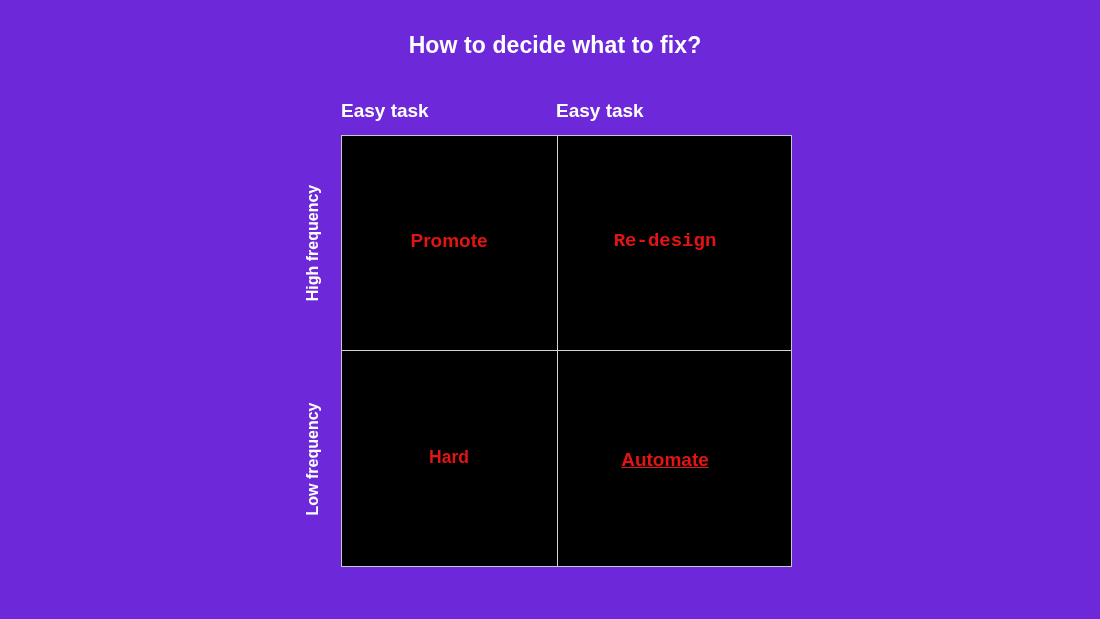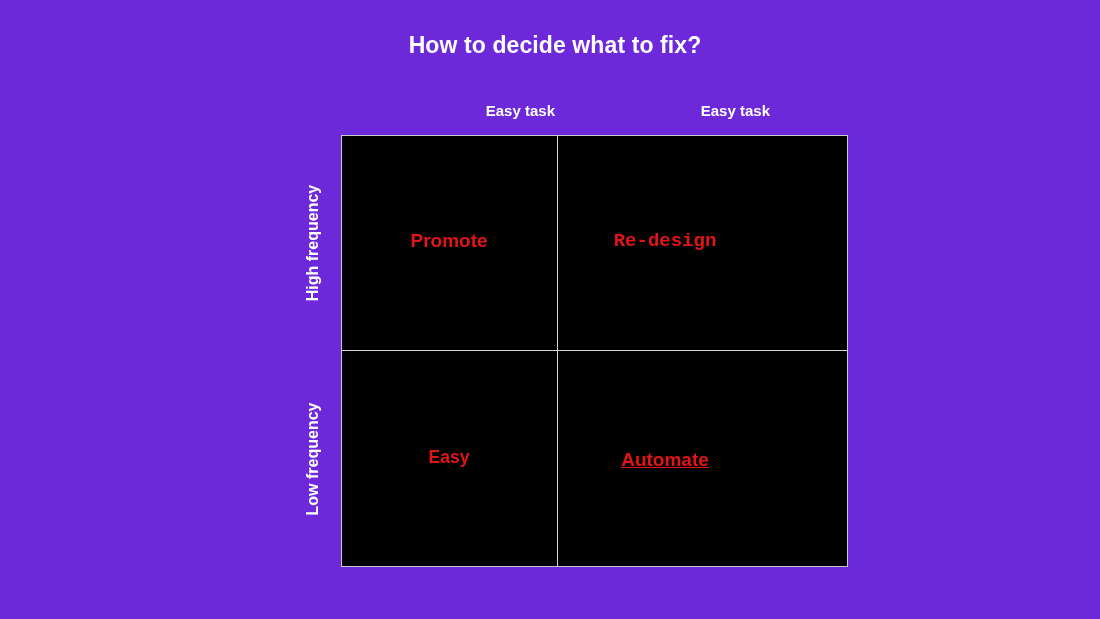--- a/index.html
+++ b/index.html
@@ -34,23 +34,23 @@
     letter-spacing: 0.1px;
     line-height: 30px;
     white-space: nowrap;
   }
 
   
   .col-header {
     position: absolute;
     top: 100px;
     width: 214px;
-    text-align: right;
+    text-align: left;
     color: #ffffff;
-    font-size: 15px;
+    font-size: 19px;
     font-weight: bold;
     line-height: 22px;
     white-space: nowrap;
   }
   .col-header.col-0 { left: 341px; }
   .col-header.col-1 { left: 556px; }
 
   
   .row-header {
     position: absolute;
@@ -72,21 +72,21 @@
     left: 213px;
     top: 449px;
     width: 200px;
   }
 
   
   .matrix {
     position: absolute;
     left: 341px;
     top: 135px;
-    width: 507px;
+    width: 451px;
     height: 432px;
     box-sizing: border-box;
     border: 1px solid #c8c8c8;
     background: #000000;
   }
 
   .v-divider {
     position: absolute;
     left: 215px;
     top: 0;
@@ -152,21 +152,21 @@
 
     <div class="cell q-tl">
       <div class="cell-label">Promote</div>
     </div>
 
     <div class="cell q-tr">
       <div class="cell-label">Re-design</div>
     </div>
 
     <div class="cell q-bl">
-      <div class="cell-label">Easy</div>
+      <div class="cell-label">Hard</div>
     </div>
 
     <div class="cell q-br">
       <div class="cell-label">Automate</div>
     </div>
 
   </div>
 
 </div>
 

